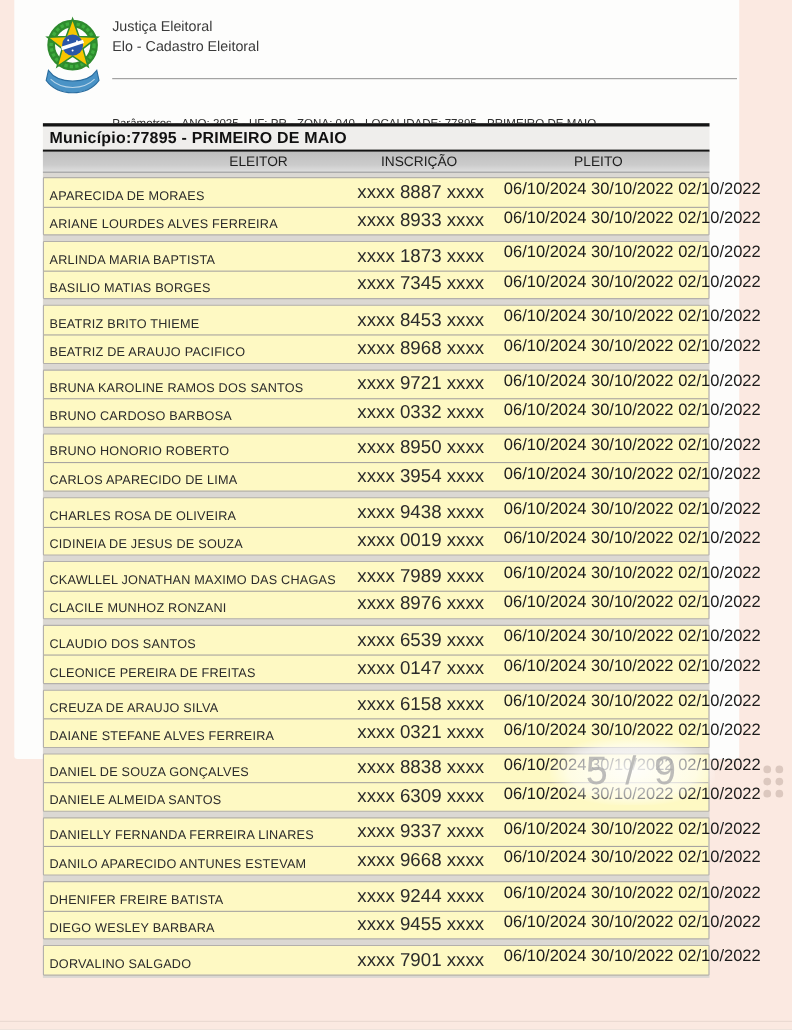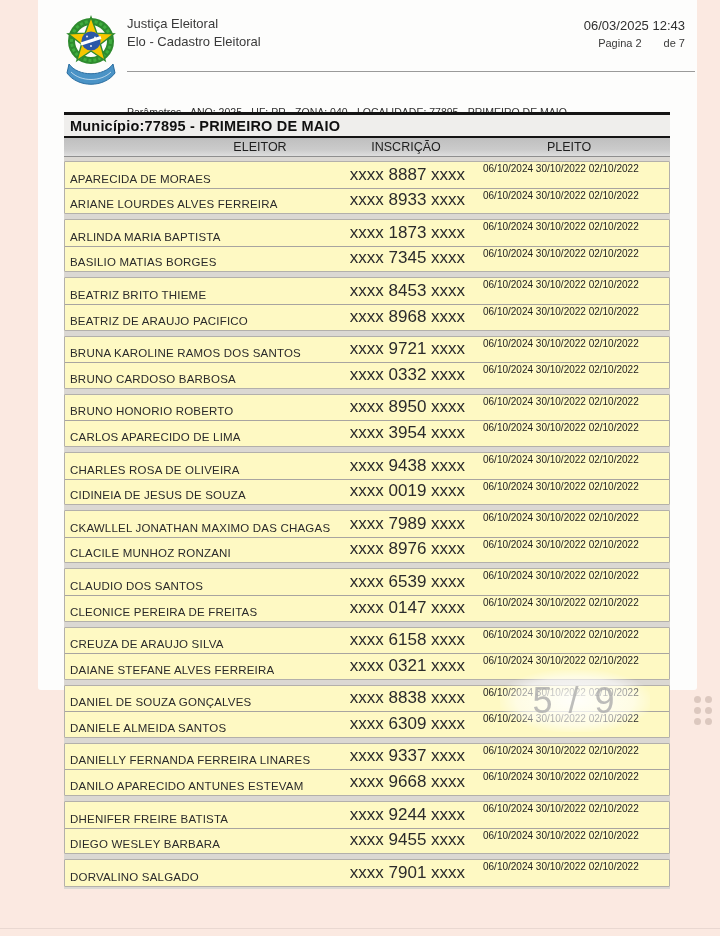--- a/index.html
+++ b/index.html
@@ -4,21 +4,21 @@
 <style>
   * { margin:0; padding:0; box-sizing:border-box; }
   html,body { width:720px; height:936px; overflow:hidden; }
   body {
     background:#fbe9e1;
     font-family:"Liberation Sans","DejaVu Sans",sans-serif;
     position:relative;
     color:#2a2a2a;
   }
   .page {
-    position:absolute; left:38px; top:0; width:659px; height:690px;
+    position:absolute; left:13px; top:0; width:659px; height:690px;
     background:#fdfdfc; border-radius:0 0 3px 3px;
   }
   
   .doc-header { position:absolute; left:0; top:0; width:100%; height:100px; }
   .logo { position:absolute; left:27px; top:14px; width:52px; height:86px; }
   .org-lines { position:absolute; left:89px; top:15px; font-size:13px; line-height:18px; color:#3a3a3a; }
   .org-lines div { white-space:nowrap; }
   .hdr-sep { position:absolute; left:89px; top:71px; width:568px; height:1px; background:#9a9a9a; }
   .params { position:absolute; left:89px; top:78px; font-size:10.5px; color:#2f2f2f; white-space:nowrap;margin-top:28px; }
   .hdr-right { position:absolute; right:12px; top:18px; text-align:right; }
@@ -52,21 +52,21 @@
   .cell-name {
     position:absolute; left:5px; bottom:3px; font-size:11.5px; color:#2b2b2b;
     white-space:nowrap; letter-spacing:.2px;
   }
   .cell-insc {
     position:absolute; left:267px; width:151px; bottom:3px; text-align:center;
     font-size:17px; color:#2b2b2b; white-space:nowrap;
   }
   .cell-pleito {
     position:absolute; left:418px; width:188px; top:1px; text-align:left;
-    font-size:10px; color:#1c1c1c; white-space:nowrap;
+    font-size:15px; color:#1c1c1c; white-space:nowrap;
   }
   
   .watermark {
     position:absolute; left:500px; top:670px; width:150px; height:62px;
     display:flex; align-items:center; justify-content:center; z-index:6;
     background:radial-gradient(ellipse at center, rgba(255,255,255,.92) 0%, rgba(255,255,255,.55) 55%, rgba(255,255,255,0) 75%);
     pointer-events:none;
   }
   .watermark span {
     font-size:36px; color:#adadad; opacity:.8; letter-spacing:3px;
@@ -105,27 +105,20 @@
     </svg>
 
     <div class="org-lines">
       <div>Justiça Eleitoral</div>
       <div>Elo - Cadastro Eleitoral</div>
     </div>
 
     <div class="hdr-sep"></div>
     <div class="params">Parâmetros - ANO: 2025 - UF: PR - ZONA: 040 - LOCALIDADE: 77895 - PRIMEIRO DE MAIO</div>
 
-    <div class="hdr-right">
-      <div class="hdr-datetime">06/03/2025 12:43</div>
-      <div class="hdr-pageline">
-        <span>Pagina 2</span>
-        <span>de 7</span>
-      </div>
-    </div>
   </div>
 
   <div class="table">
     <div class="muni-bar">Município:77895 - PRIMEIRO DE MAIO</div>
     <div class="col-headers">
       <span class="col-h c1">ELEITOR</span>
       <span class="col-h c2">INSCRIÇÃO</span>
       <span class="col-h c3">PLEITO</span>
     </div>
     <div class="rows">

